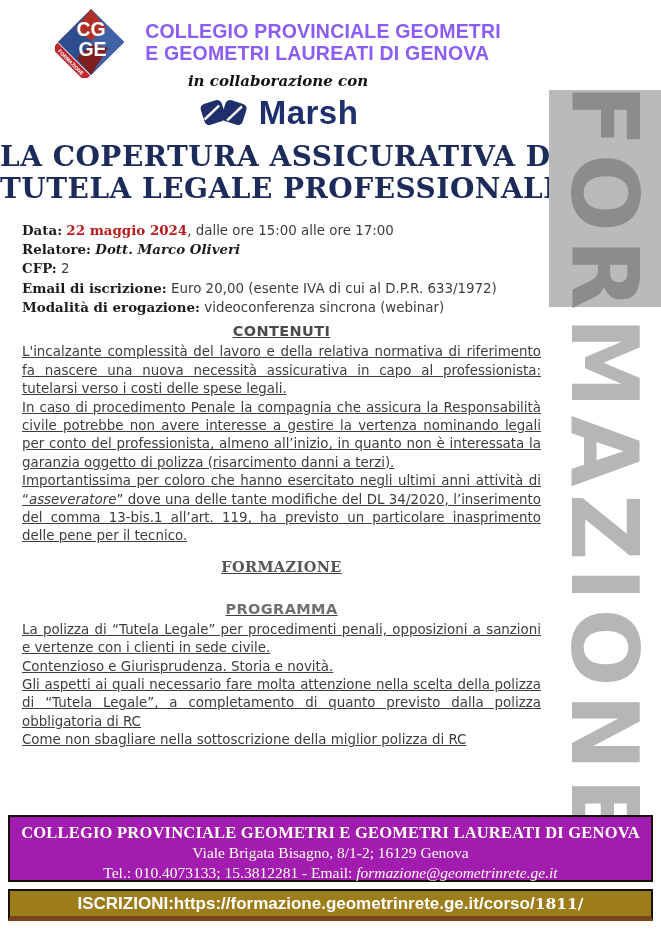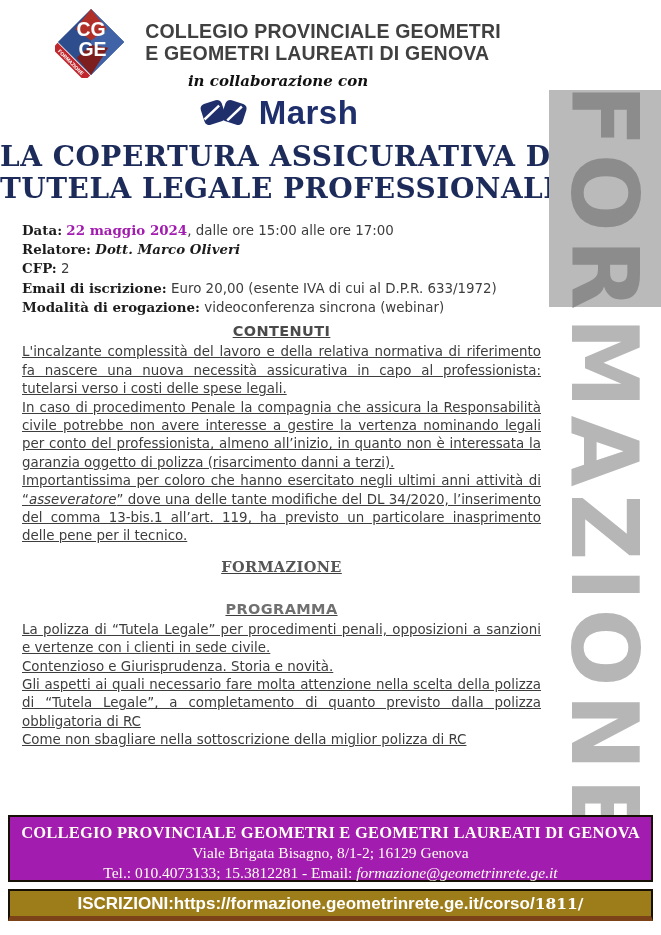--- a/index.html
+++ b/index.html
@@ -4,39 +4,39 @@
 <style>
   html,body{margin:0;padding:0;background:#ffffff;}
   .page{position:relative;width:661px;height:935px;background:#ffffff;overflow:hidden;
         font-family:"DejaVu Sans",sans-serif;}
 
   
   .header-row{position:absolute;top:6px;left:0;width:556px;display:flex;
               justify-content:center;align-items:center;gap:10px;}
   .cgge-logo{width:72px;height:72px;flex:0 0 auto;}
   .org-name{font-family:"Liberation Sans",sans-serif;font-weight:bold;font-size:19.5px;
-            line-height:22px;color:#404040;letter-spacing:.2px;white-space:nowrap;margin-left:8px;}
+            line-height:22px;color:#8b5cf6;letter-spacing:.2px;white-space:nowrap;margin-left:8px;}
   .collab{position:absolute;top:72px;left:0;width:556px;text-align:center;
           font-family:"DejaVu Serif",serif;font-style:italic;font-weight:bold;
           font-size:15px;color:#111;}
   .marsh{position:absolute;top:93px;left:0;width:556px;display:flex;
          justify-content:center;align-items:center;gap:9px;}
   .marsh-word{font-family:"Liberation Sans",sans-serif;font-weight:600;font-size:33px;
               color:#1e2f6b;letter-spacing:.5px;}
 
   
   .title{position:absolute;top:141px;left:0;width:556px;text-align:center;
          font-family:"DejaVu Serif",serif;font-weight:bold;font-size:28px;
          line-height:32px;color:#1c2b5a;letter-spacing:.5px;white-space:nowrap;}
 
   
   .details{position:absolute;top:221px;left:22px;width:525px;font-size:13.4px;
            line-height:19.2px;color:#3d3d3d;}
   .dlabel{font-family:"DejaVu Serif",serif;font-weight:bold;color:#1c1c1c;}
-  .dstrong{font-family:"DejaVu Serif",serif;font-weight:bold;color:#a21caf;}
+  .dstrong{font-family:"DejaVu Serif",serif;font-weight:bold;color:#b91c1c;}
   .dnameital{font-family:"DejaVu Serif",serif;font-weight:bold;font-style:italic;color:#1c1c1c;}
 
   
   .main{position:absolute;top:322px;left:22px;width:519px;color:#3d3d3d;
         font-size:13.4px;line-height:18.4px;text-align:justify;text-decoration:underline;}
   .sec-h{text-align:center;font-weight:bold;font-size:14.5px;letter-spacing:.4px;margin:0;}
   .h-contenuti{color:#4b4b4b;margin-bottom:3px;}
   .h-obiettivi{font-family:"DejaVu Serif",serif;color:#555;margin-top:12px;margin-bottom:2px;}
   .h-programma{color:#707070;margin-top:24px;margin-bottom:2px;}
   .para{margin:0;}

